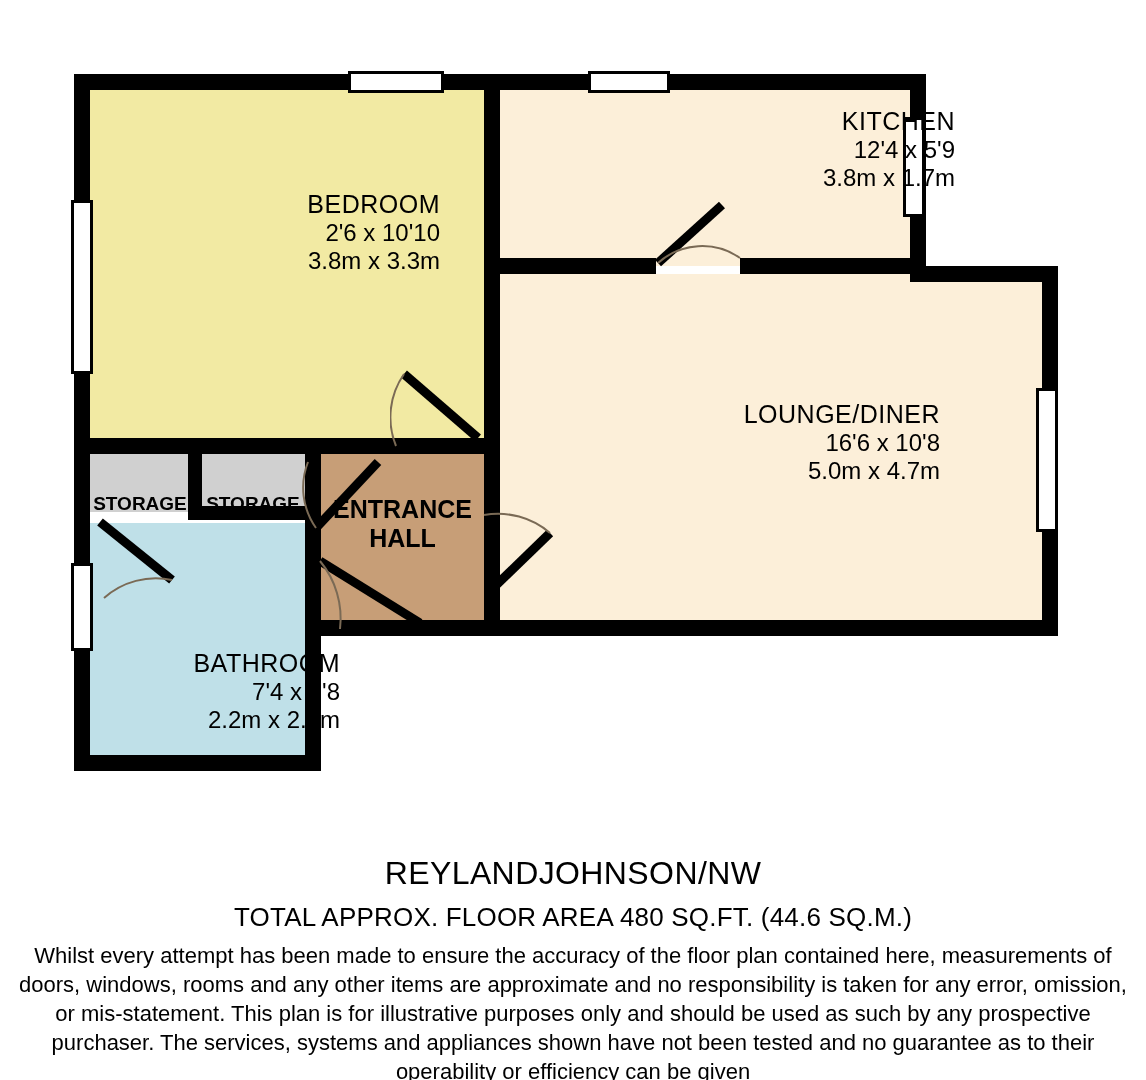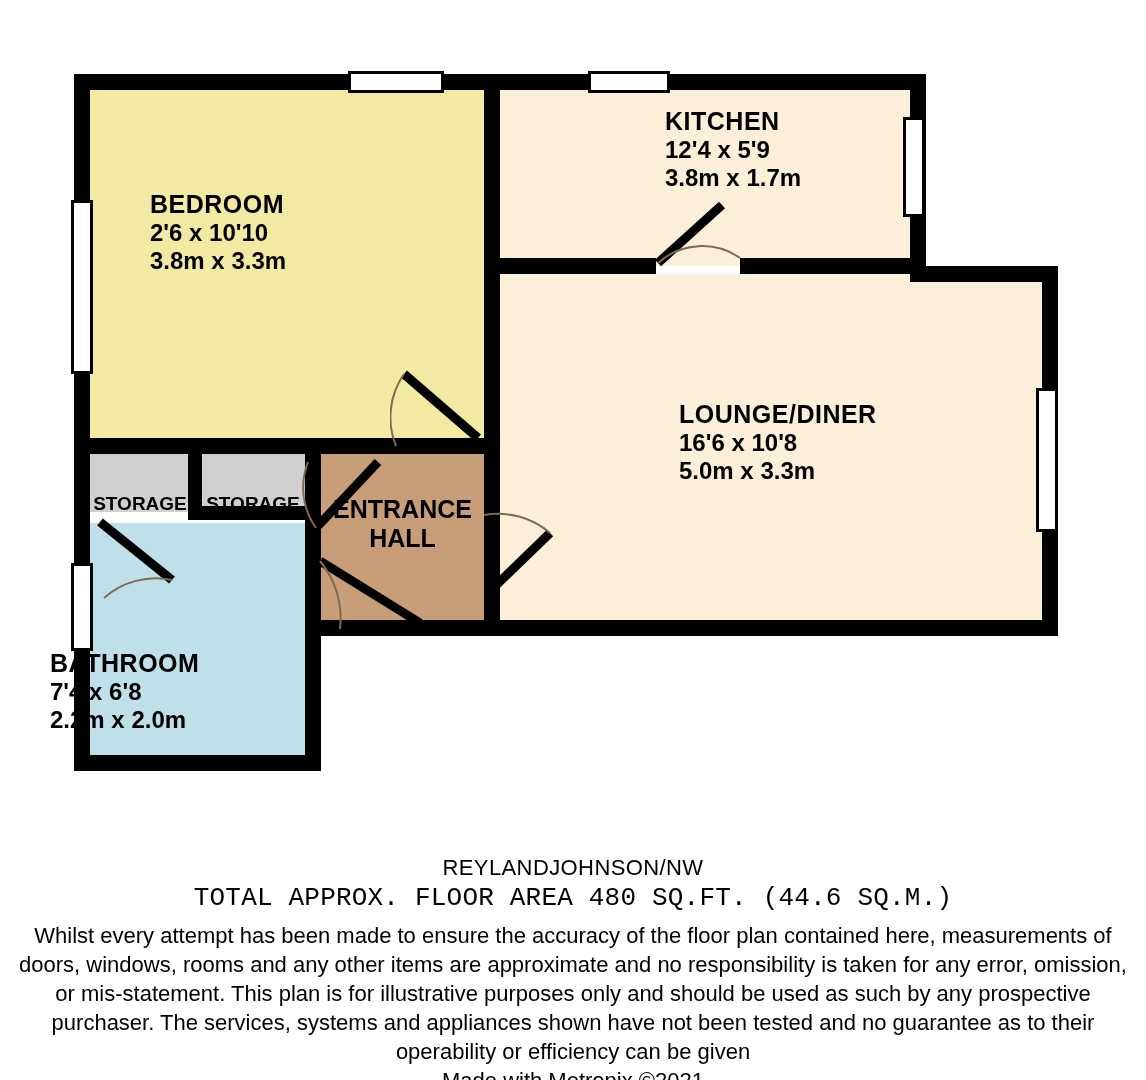--- a/index.html
+++ b/index.html
@@ -34,22 +34,22 @@
   }
   .window {
     position: absolute;
     background: #ffffff;
     border: 3px solid #000000;
     box-sizing: border-box;
   }
 
   .room-label {
     position: absolute;
-    text-align: left;
-    font-weight: bold;
+    text-align: right;
+    font-weight: normal;
     line-height: 1.16;
     white-space: nowrap;
   }
   .room-label .name {
     font-size: 25px;
     letter-spacing: 0.5px;
   }
   .room-label .dim {
     font-size: 24px;
   }
@@ -71,29 +71,28 @@
 
   
   #footer {
     position: absolute;
     left: 0;
     top: 855px;
     width: 1146px;
     text-align: center;
   }
   #footer .agent {
-    font-size: 22px;
+    font-size: 32px;
     letter-spacing: 0.4px;
-    margin-bottom: 2px;
+    margin-bottom: 10px;
   }
   #footer .area {
     font-size: 26px;
     letter-spacing: 0.2px;
     margin-bottom: 8px;
-    font-family: Liberation Mono, monospace;
   }
   #footer .disclaimer {
     font-size: 22px;
     line-height: 1.32;
     padding: 0 18px;
   }
   #footer .made {
     font-size: 22px;
     margin-top: 2px;
   }
@@ -193,24 +192,24 @@
     <div class="dim">2'6 x 10'10</div>
     <div class="dim">3.8m x 3.3m</div>
   </div>
 
   <div class="room-label" style="left:665px; top:107px; width:290px;">
     <div class="name">KITCHEN</div>
     <div class="dim">12'4 x 5'9</div>
     <div class="dim">3.8m x 1.7m</div>
   </div>
 
-  <div class="room-label" style="left:679px; top:400px; width:300px;">
+  <div class="room-label" style="left:640px; top:400px; width:300px;">
     <div class="name">LOUNGE/DINER</div>
     <div class="dim">16'6 x 10'8</div>
-    <div class="dim">5.0m x 3.3m</div>
+    <div class="dim">5.0m x 4.7m</div>
   </div>
 
   <div class="room-label" style="left:50px; top:649px; width:290px;">
     <div class="name">BATHROOM</div>
     <div class="dim">7'4 x 6'8</div>
     <div class="dim">2.2m x 2.0m</div>
   </div>
 
   <div class="hall-label" style="left:315px; top:495px; width:175px;">
     <div>ENTRANCE</div>

